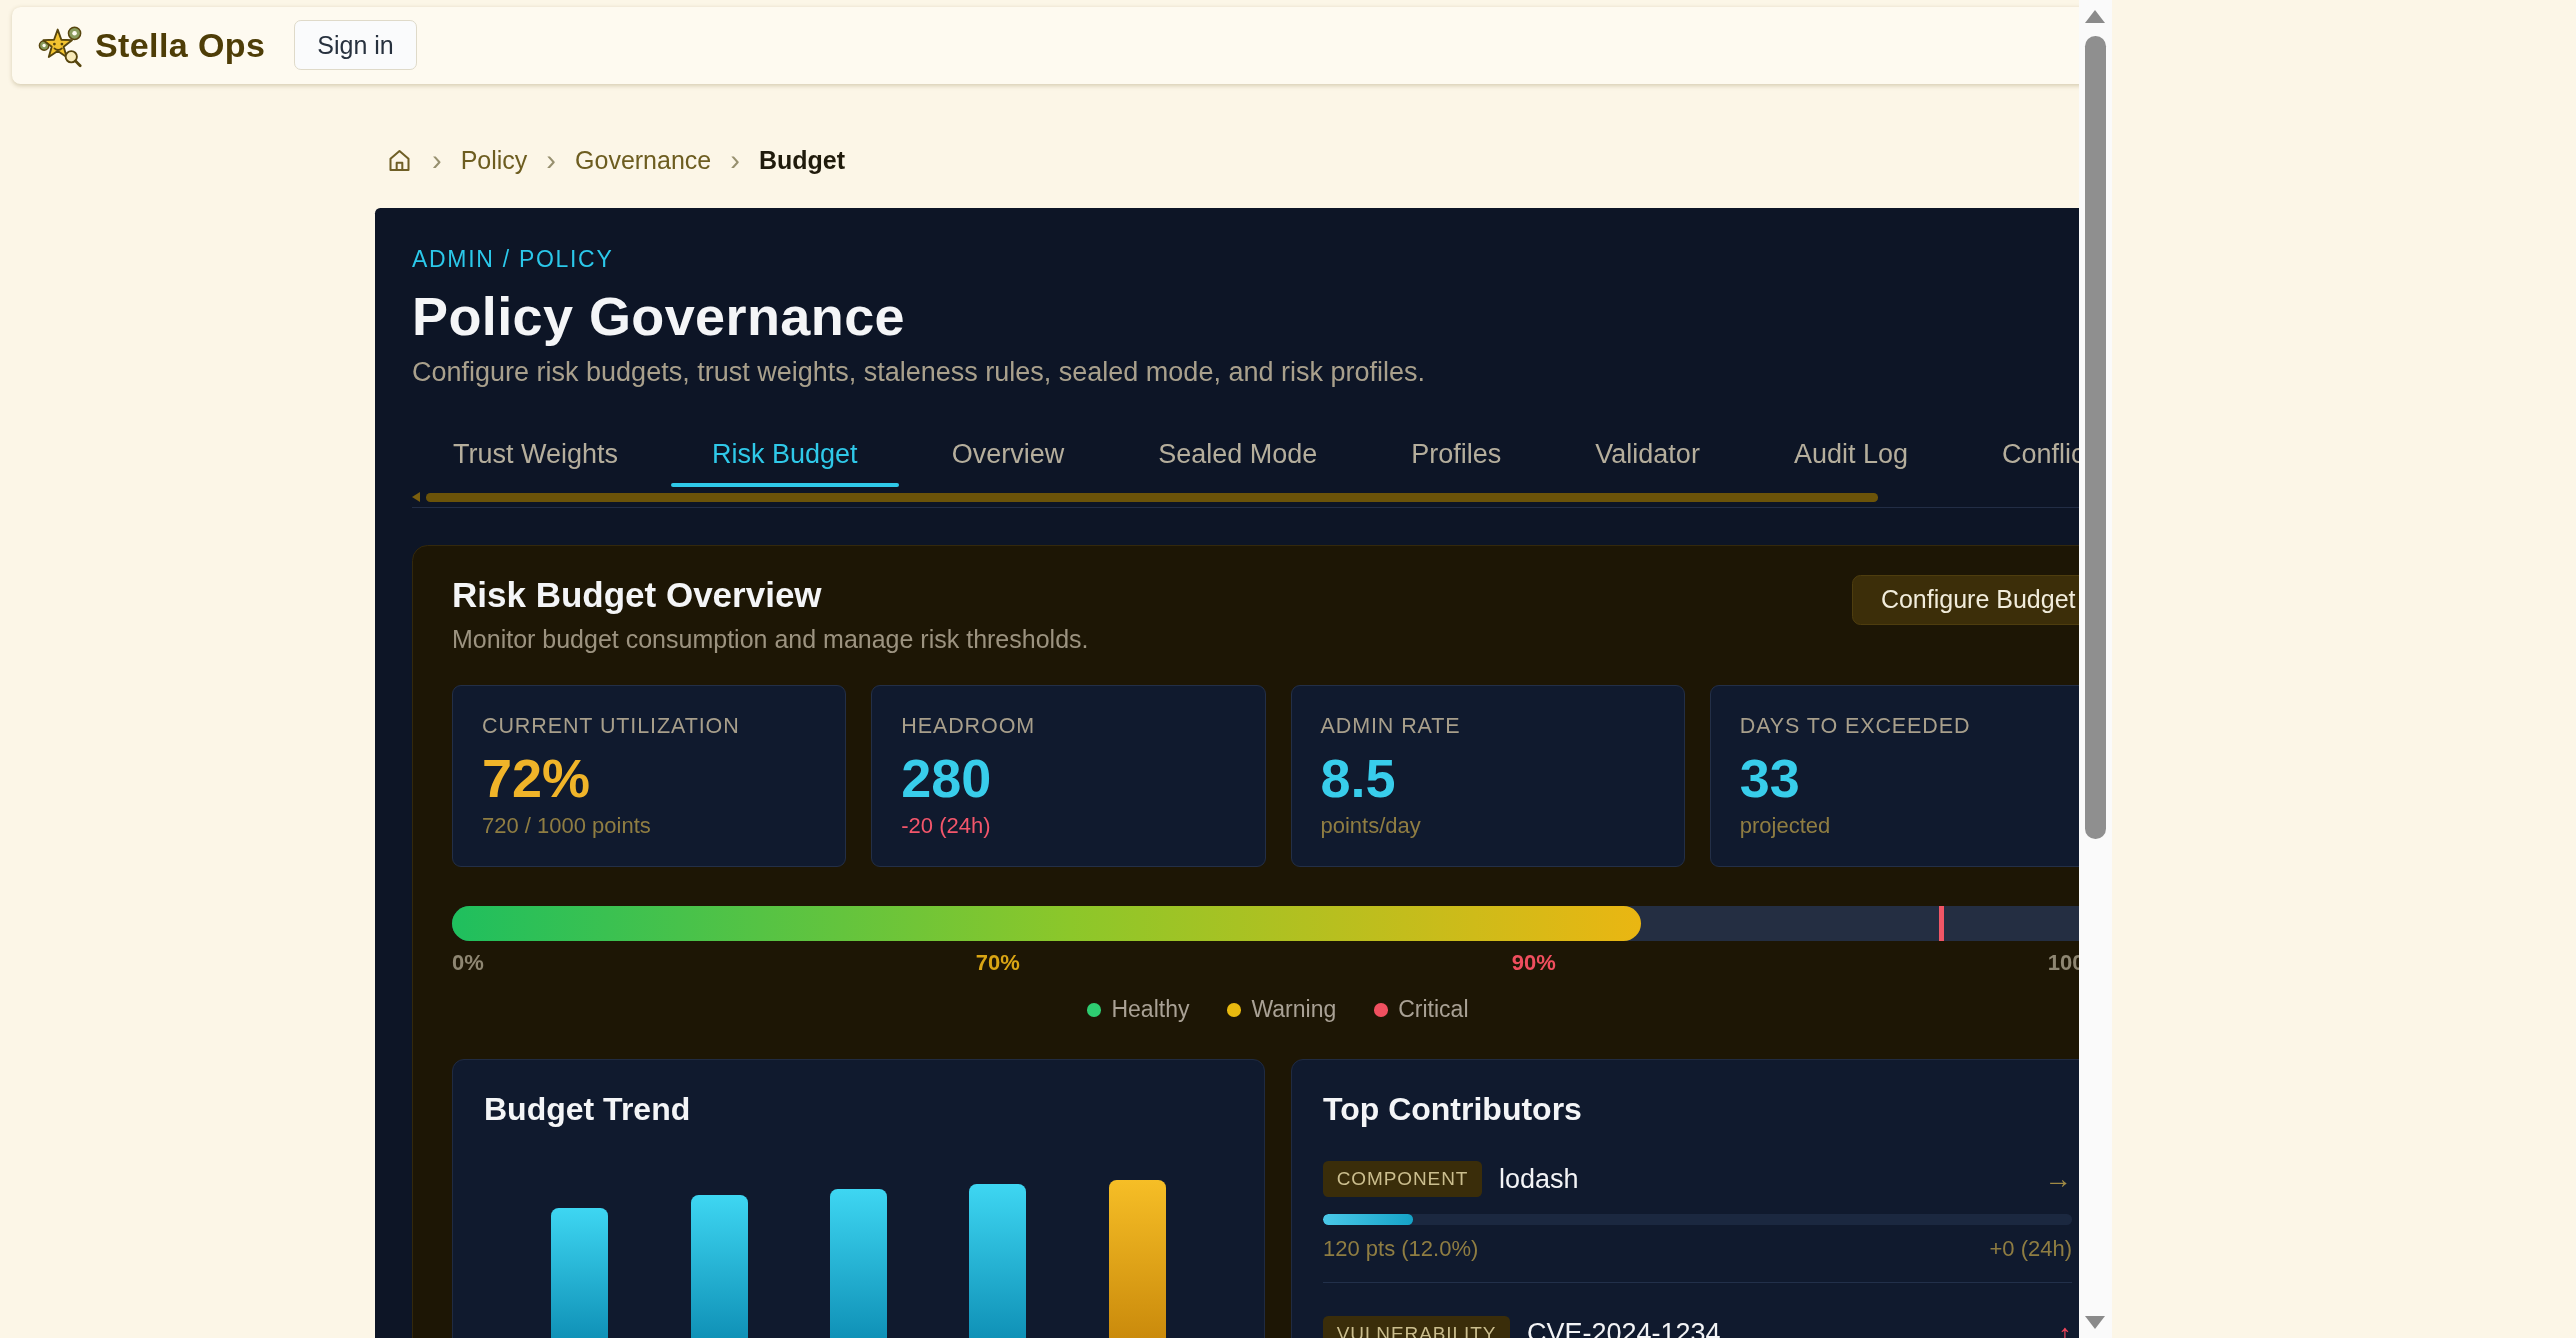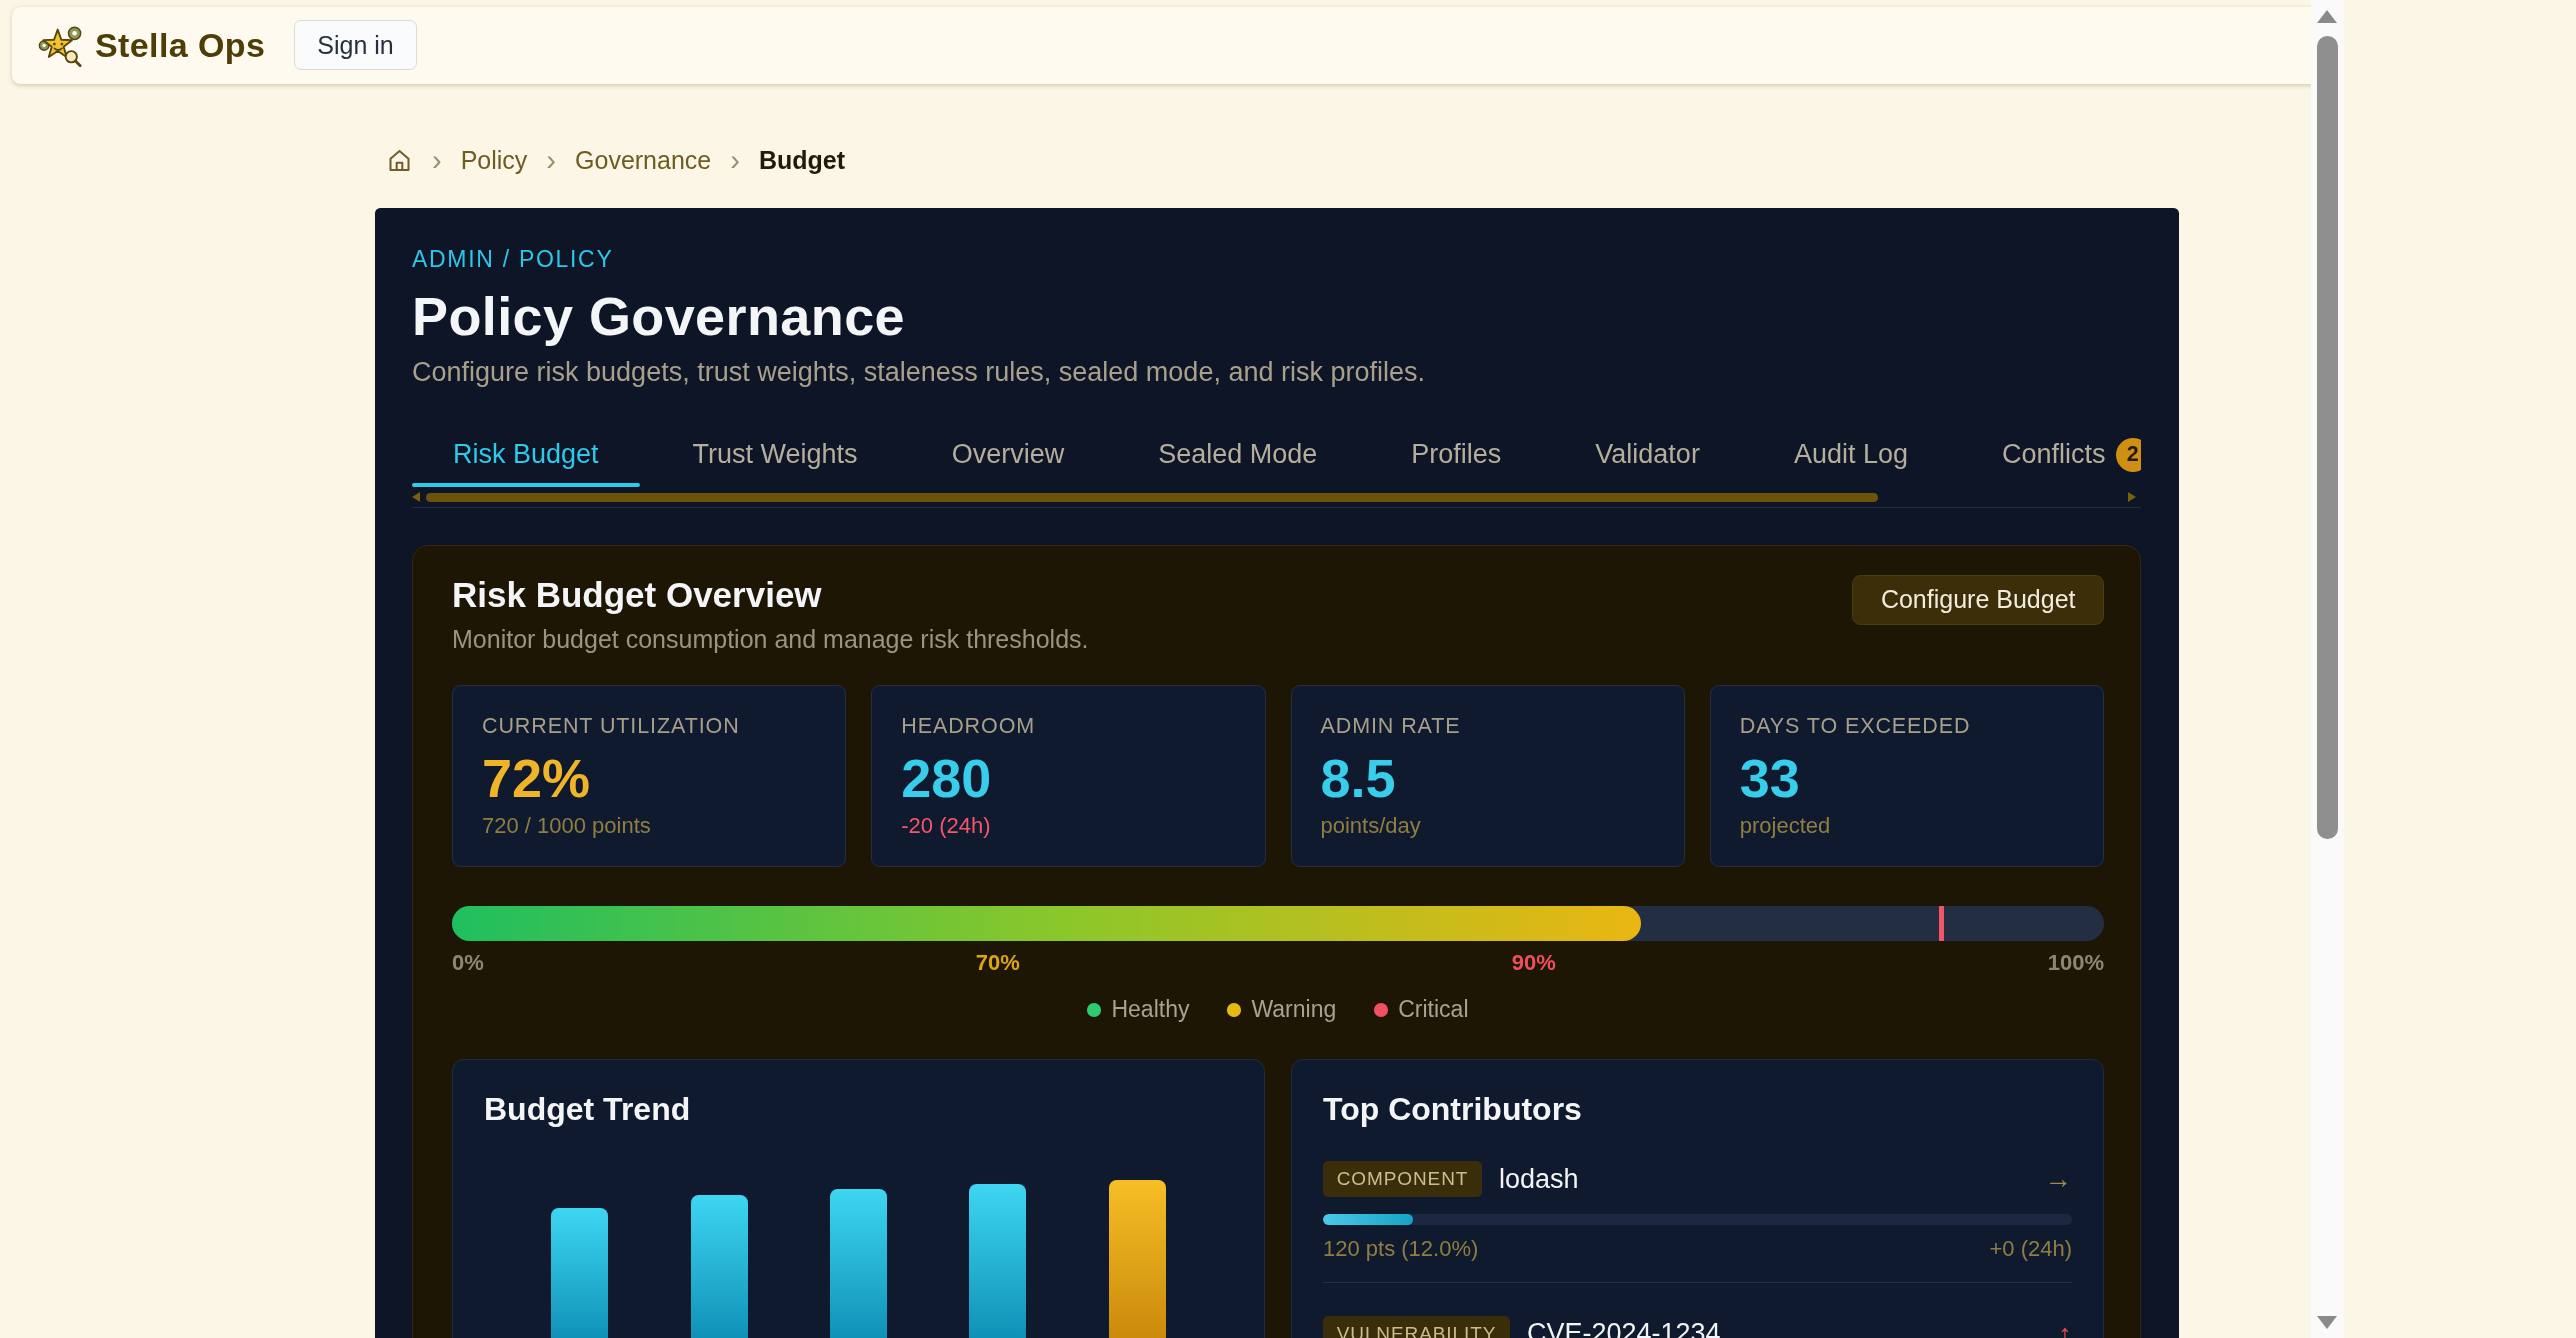--- a/index.html
+++ b/index.html
@@ -5,21 +5,21 @@
   :root{
     --cream:#FCF6E7; --cream-light:#FEFAF0;
     --navy:#0D1526; --card-navy:#101A2E; --card-border:#232F47;
     --brown-card:#1D1605; --brown-border:#33280C;
     --cyan:#38CDEB; --amber:#F0B429; --olive:#8F7D42; --olive-dark:#6B5309;
     --warmgray:#B5AE9C; --txt:#F4F5F7; --sub:#A9A08C; --red:#F4566B;
   }
   *{box-sizing:border-box; margin:0; padding:0;}
   html,body{width:2576px;height:1339px;overflow:hidden;}
   body{font-family:"Liberation Sans", sans-serif; background:var(--cream);}
-  .viewport{position:relative;width:2344px;height:1339px;overflow:hidden;background:var(--cream);}
+  .viewport{position:relative;width:2112px;height:1339px;overflow:hidden;background:var(--cream);}
 
   
   .scroll-strip{position:absolute;top:0;right:0;width:33px;height:1339px;background:#FAFAFA;z-index:50;}
   .scroll-up,.scroll-down{position:absolute;left:6px;width:0;height:0;border-left:10.3px solid transparent;border-right:10.3px solid transparent;}
   .scroll-up{top:10.3px;border-bottom:13.7px solid #8A8A8A;}
   .scroll-down{bottom:10.3px;border-top:13.7px solid #8A8A8A;}
   .scroll-thumb{position:absolute;left:6px;top:36px;width:20.6px;height:803px;background:#8F8F8F;border-radius:10.3px;}
 
   
   .topbar{position:absolute;left:12px;top:6.9px;width:2524px;height:77px;background:var(--cream-light);
@@ -153,25 +153,25 @@
     <span class="crumb-sep">›</span>
     <span class="crumb-current">Budget</span>
   </nav>
 
   <main class="panel">
     <div class="eyebrow">ADMIN / POLICY</div>
     <h1 class="page-title">Policy Governance</h1>
     <p class="page-sub">Configure risk budgets, trust weights, staleness rules, sealed mode, and risk profiles.</p>
 
     <div class="tabs">
+      <div class="tab">
+          <span>Trust Weights</span>
+        </div>
       <div class="tab active">
           <span>Risk Budget</span>
-        </div>
-      <div class="tab">
-          <span>Trust Weights</span>
         </div>
       <div class="tab">
           <span>Overview</span>
         </div>
       <div class="tab">
           <span>Sealed Mode</span>
         </div>
       <div class="tab">
           <span>Profiles</span>
         </div>

